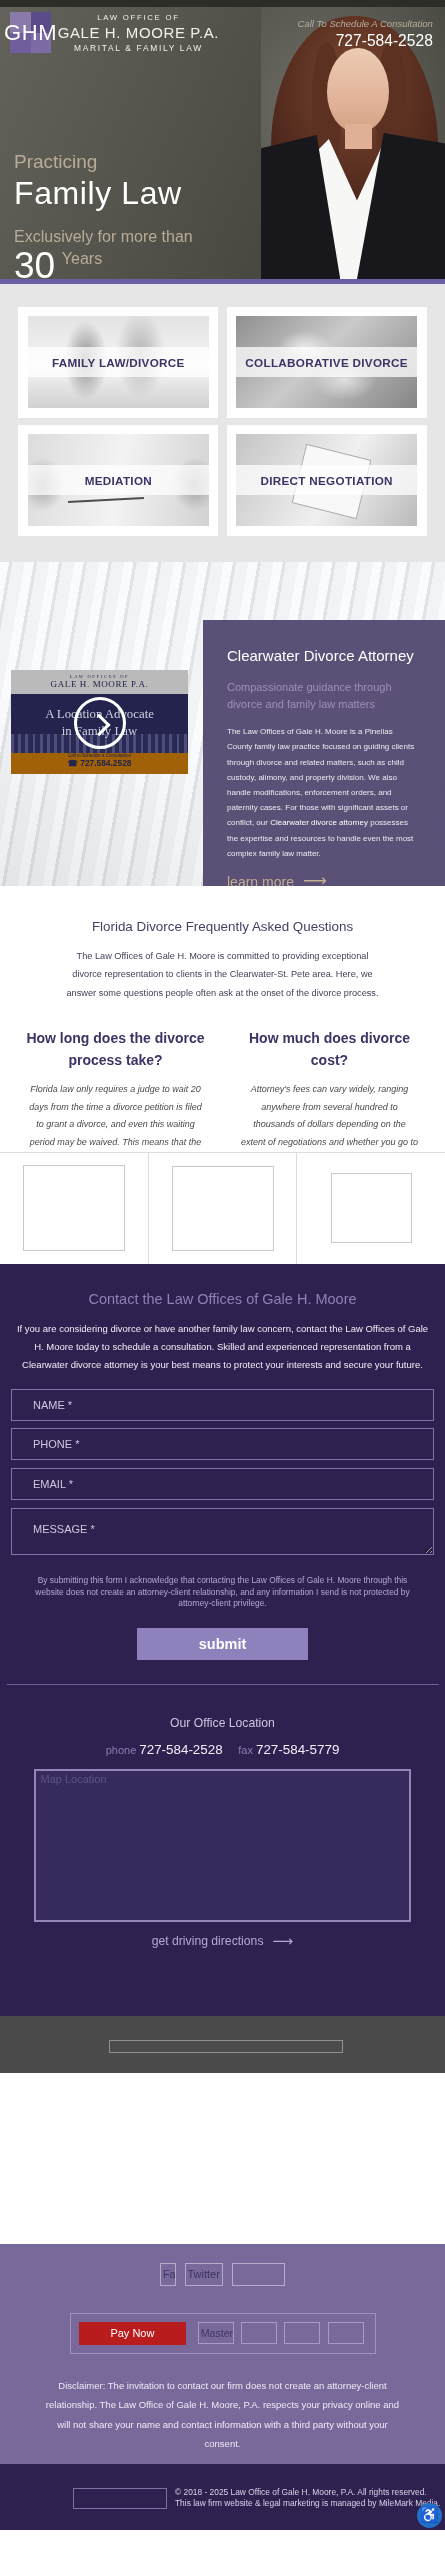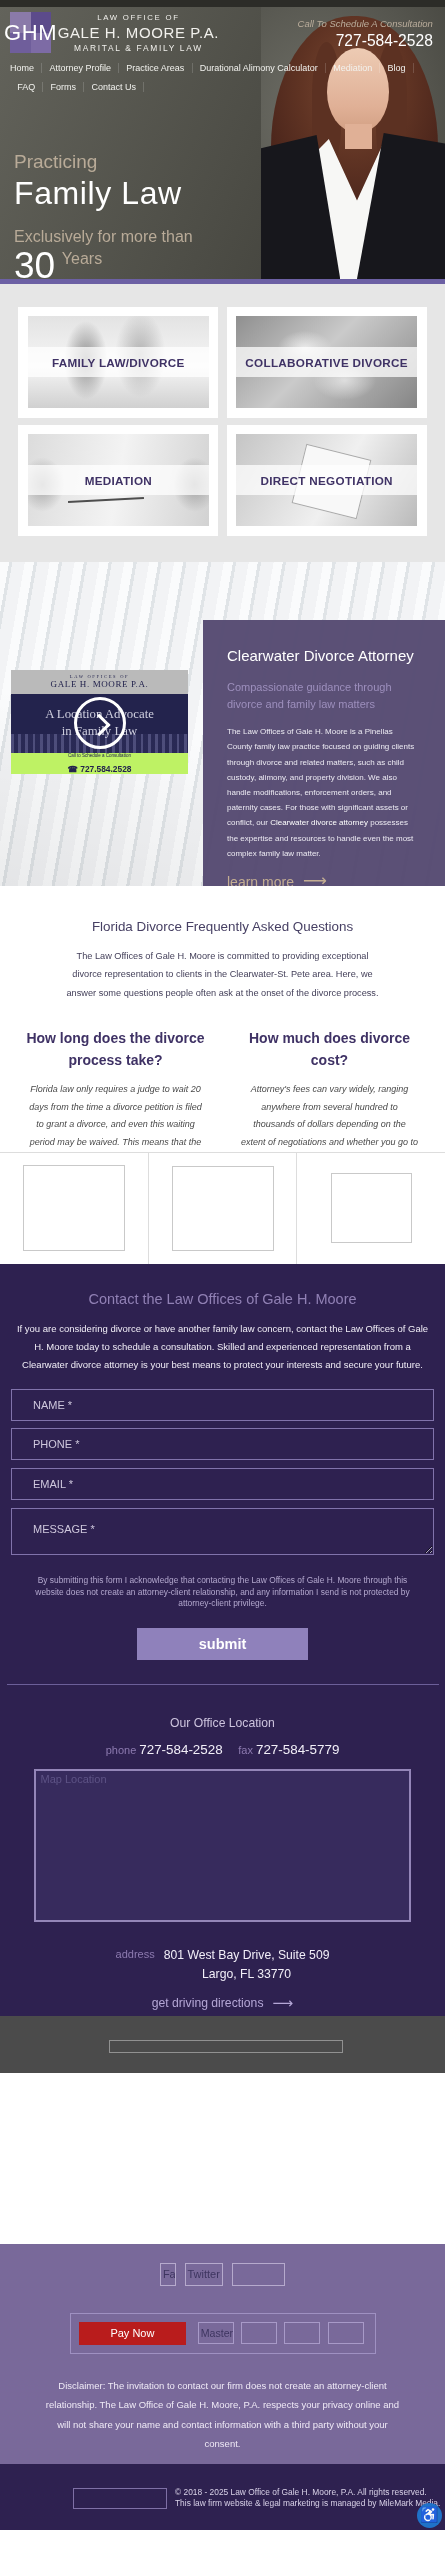--- a/index.html
+++ b/index.html
@@ -95,22 +95,22 @@
   .vt-firm2 { font-size:9px; letter-spacing:0.6px; }
   .vt-mid { flex:1; position:relative; display:flex; align-items:center; justify-content:center; }
   .vt-mid::before { content:""; position:absolute; left:0; right:0; bottom:0; height:19px; opacity:.45;
     background:repeating-linear-gradient(90deg, rgba(140,140,190,.9) 0 2.8px, rgba(50,50,95,.95) 2.8px 7.2px); }
   .vt-title { font-family:"Liberation Serif", serif; font-size:12.8px; line-height:1.35; text-align:center;
     color:#cfcfdf; position:relative; z-index:1; }
   .vt-play { position:absolute; z-index:2; left:50%; top:50%; transform:translate(-50%,-50%);
     width:52px; height:52px; border:3.3px solid #fff; border-radius:50%; }
   .vt-play::after { content:""; position:absolute; left:14.5px; top:16.7px; width:13.4px; height:13.4px;
     border-top:3.3px solid #fff; border-right:3.3px solid #fff; transform:rotate(45deg); }
-  .vt-bottom { height:21px; background:#bef264; display:flex; flex-direction:column; align-items:center;
-    justify-content:space-between; color:#23234d; }
+  .vt-bottom { height:21px; background:#a16207; display:flex; flex-direction:column; align-items:center;
+    justify-content:flex-start; color:#23234d; }
   .vt-call { font-size:4.5px; }
   .vt-phone { font-size:8.4px; font-weight:bold; margin-top:0.6px; }
 
   .cw-panel { position:absolute; right:0; top:58px; width:242px; height:266px;
     background:rgba(86,74,114,0.97); padding:27px 27px 0 24px; color:#fff; }
   .cw-h { font-size:15px; font-weight:400; }
   .cw-sub { margin-top:15.6px; font-size:11px; line-height:1.5; color:#9d8fbd; font-weight:300; }
   .cw-body { margin-top:12.2px; font-size:8px; line-height:1.9; color:#eceaf2; font-weight:300; }
   .cw-body strong { color:#fff; }
   .cw-link { margin-top:12.2px; display:flex; align-items:center; gap:9px; color:#c3ad92; font-size:14px; font-weight:300; }
@@ -217,31 +217,20 @@
       <div class="firm-1">LAW OFFICE OF</div>
       <div class="firm-2">GALE H. MOORE P.A.</div>
       <div class="firm-3">MARITAL &amp; FAMILY LAW</div>
     </div>
     <div class="call-col">
       <div class="call-text">Call To Schedule A Consultation</div>
       <div class="phone-big">727-584-2528</div>
     </div>
   </div>
 
-  <nav class="nav">
-    <a href="#">Home</a>
-    <a href="#">Attorney Profile</a>
-    <a href="#">Practice Areas</a>
-    <a href="#">Durational Alimony Calculator</a>
-    <a href="#">Mediation</a>
-    <a href="#">Blog</a>
-    <a href="#">FAQ</a>
-    <a href="#">Forms</a>
-    <a href="#">Contact Us</a>
-  </nav>
 
   <div class="hero-copy">
     <div class="h-practicing">Practicing</div>
     <div class="h-familylaw">Family Law</div>
     <div class="h-excl">Exclusively for more than</div>
     <div class="h-thirty-row">
       <span class="h-thirty">30</span>
       <span class="h-years">Years</span>
     </div>
   </div>
@@ -365,27 +354,20 @@
     <div class="loc-pair">
       <span class="loc-label">fax</span>
       <span class="loc-val">727-584-5779</span>
     </div>
   </div>
 
   <div class="map-box">
     <span class="map-text">Map Location</span>
   </div>
 
-  <div class="addr">
-    <span class="addr-label">address</span>
-    <div class="addr-val">
-      <div>801 West Bay Drive, Suite 509</div>
-      <div>Largo, FL 33770</div>
-    </div>
-  </div>
 
   <a href="#" class="directions">
     <span>get driving directions</span>
     <span class="dir-arrow">⟶</span>
   </a>
 </div>
 
 <div class="gray-band">
   <div class="review-box"></div>
 </div>

